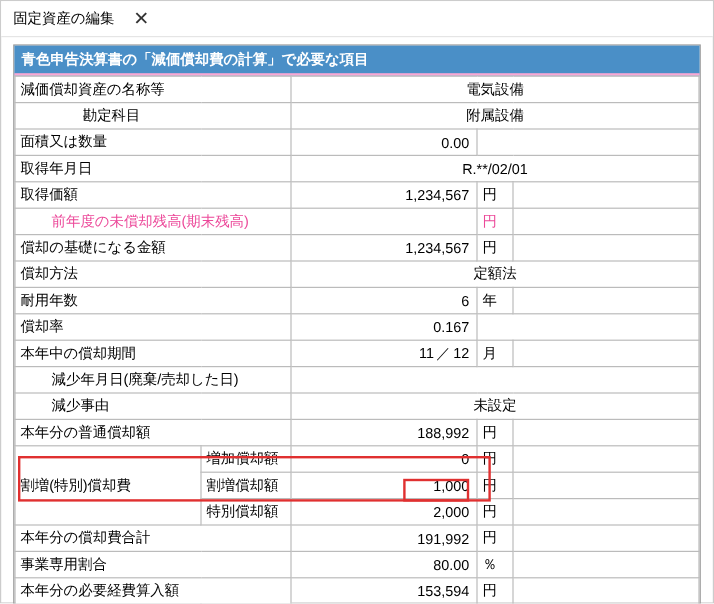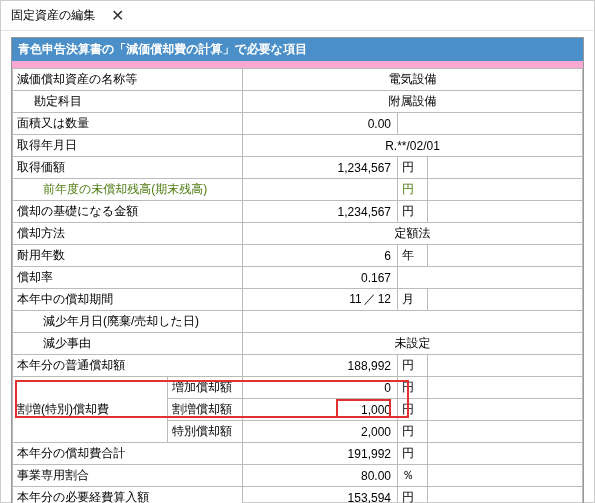--- a/index.html
+++ b/index.html
@@ -2,30 +2,30 @@
 <html><head>
 <meta charset="utf-8">
 <style>
 * { box-sizing: border-box; margin: 0; padding: 0; }
 body { font-family: "MS PGothic", "Meiryo", sans-serif; font-size: 12px; background: #fff; }
 .window { width: 595px; height: 503px; border: 1px solid #ccc; position: relative; }
 .titlebar { height: 30px; display: flex; align-items: center; justify-content: flex-start; padding: 0 0 0 10px; background: #fff; border-bottom: 1px solid #e5e5e5; }
 .close-btn { width: 45px; height: 30px; display: flex; align-items: center; justify-content: center; font-size: 16px; font-family: Arial; color: #333; cursor: pointer; }
 .content { padding: 6px 10px; }
 .panel { border: 1px solid #999; }
-.panel-header { background: #4a8fc7; color: #fff; padding: 3px 6px; font-weight: bold; font-size: 12px; border-bottom: 7px solid #f9a8d4; }
+.panel-header { background: #4a8fc7; color: #fff; padding: 3px 6px; font-weight: bold; font-size: 12px; border-bottom: 2px solid #f9a8d4; }
 table { width: 100%; border-collapse: collapse; }
 td { border: 1px solid #bbb; padding: 2px 4px; height: 19px; font-size: 12px; vertical-align: middle; }
 td.label { background: #fff; }
 td.val-num { text-align: right; padding-right: 6px; margin-top: 41px; }
 td.val-txt { text-align: center; }
 td.unit { width: 30px; text-align: left; padding-left: 4px; }
 td.indent1 { padding-left: 30px; }
-td.indent2 { padding-left: 21px; }
-.disabled { color: #4d7c0f; }
+td.indent2 { padding-left: 56px; }
+.disabled { color: #ec4899; }
 .hlbox { position: absolute; border: 2px solid #e03030; pointer-events: none; }
 .hl1 { left: 14px; top: 379px; width: 394px; height: 38px; }
 .hl2 { left: 335px; top: 398px; width: 55px; height: 19px; }
 .slash { padding: 0 2px; }
 </style>
 </head>
 <body>
 
 <div class="window">
   <div class="titlebar">

